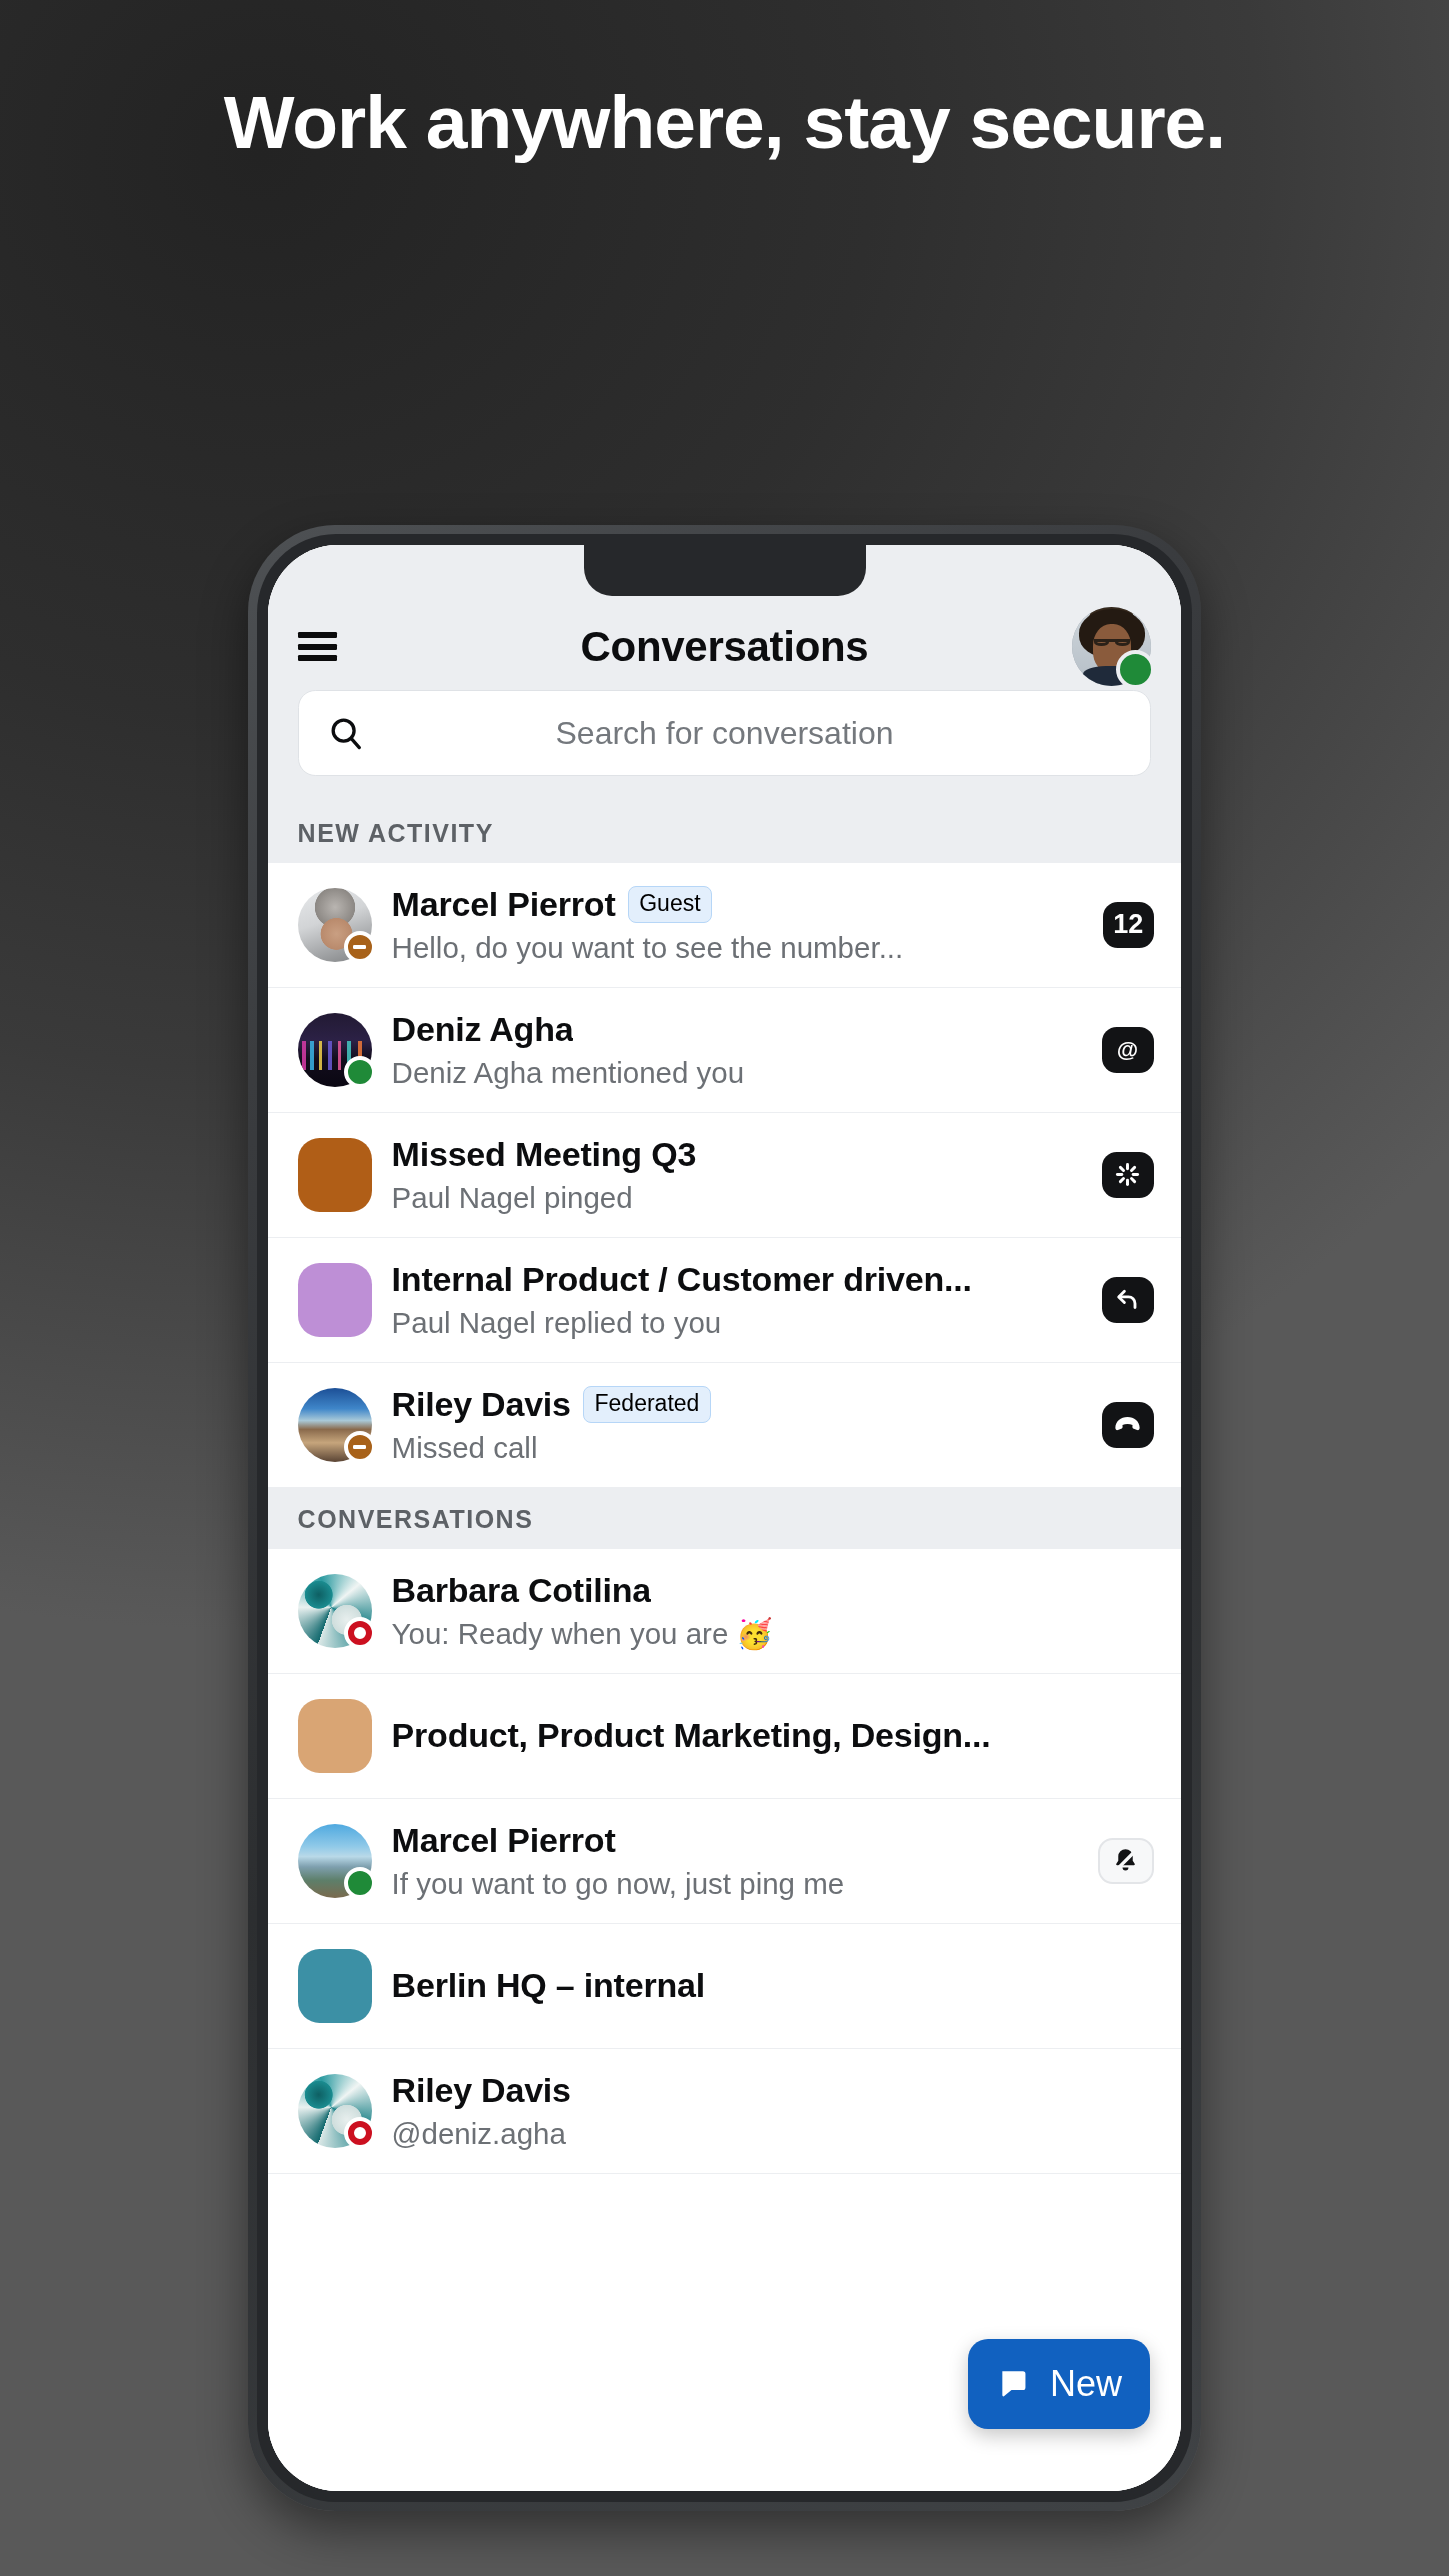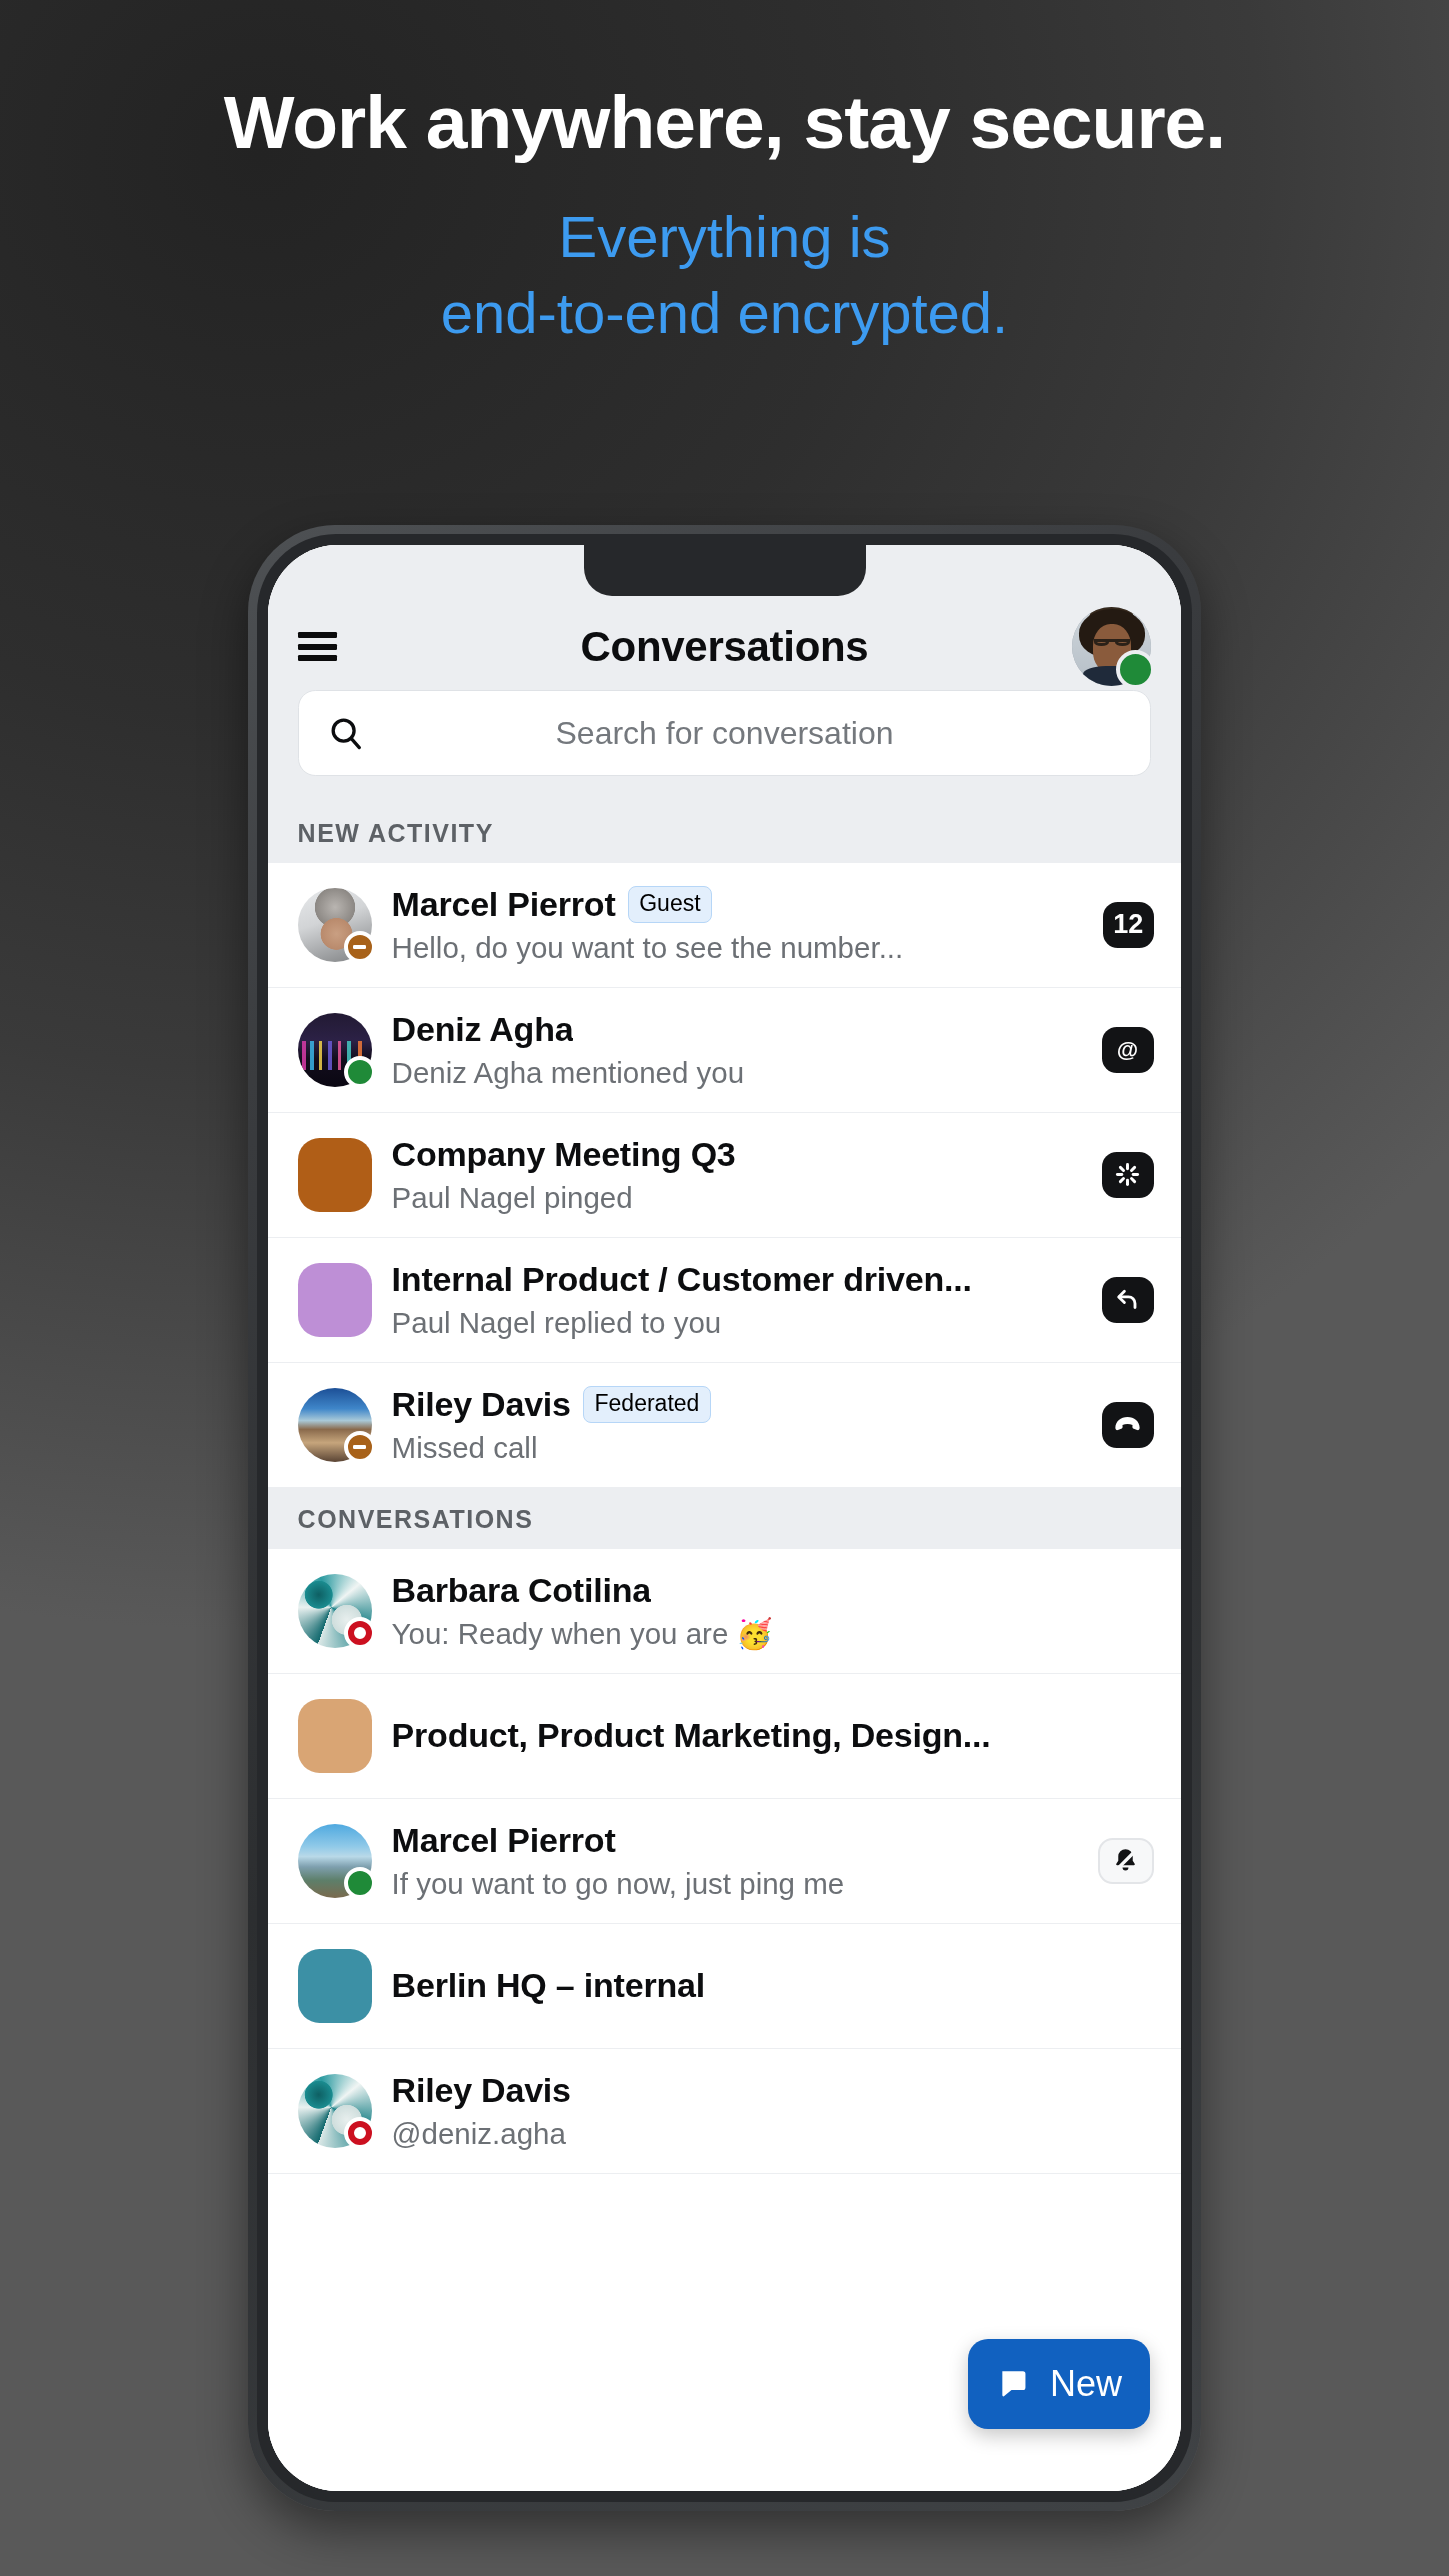--- a/index.html
+++ b/index.html
@@ -355,24 +355,20 @@
   .ph-lake {
     background:
       linear-gradient(180deg, #4fa9e0 0%, #8fc9e8 30%, #b9d9e8 44%, #7e9fae 58%, #5d7f6a 76%, #7a6a4e 100%);
   }
 </style>
 </head>
 <body>
 
 <div class="promo">
   <h1 class="promo-title">Work anywhere, stay secure.</h1>
-  <div class="promo-sub">
-    <span>Everything is</span>
-    <span>end-to-end encrypted.</span>
-  </div>
 </div>
 
 <div class="phone">
   <div class="phone-inner">
     <div class="screen">
       <div class="notch"></div>
 
       <div class="app">
 
         <div class="topbar-wrap">
@@ -437,21 +433,21 @@
                   <text x="12" y="17.6" text-anchor="middle" font-family="Liberation Sans, sans-serif" font-size="17" font-weight="700" fill="#fff">@</text>
                 </svg>
               </div>
             </div>
             <div class="row">
               <div class="row-avatar sq">
                 <div class="shape" style="background: rgb(176, 94, 23);"></div>
               </div>
               <div class="row-body">
                 <div class="row-title-line">
-                  <div class="row-title">Company Meeting Q3</div>
+                  <div class="row-title">Missed Meeting Q3</div>
                 </div>
                 <div class="row-sub">Paul Nagel pinged</div>
               </div>
               <div class="row-badge">
                 <svg width="31" height="31" viewBox="0 0 24 24">
                   <g stroke="#fff" stroke-width="2.3" stroke-linecap="round">
                     <line x1="12" y1="4.2" x2="12" y2="7.6"></line>
                     <line x1="12" y1="16.4" x2="12" y2="19.8"></line>
                     <line x1="4.2" y1="12" x2="7.6" y2="12"></line>
                     <line x1="16.4" y1="12" x2="19.8" y2="12"></line>

